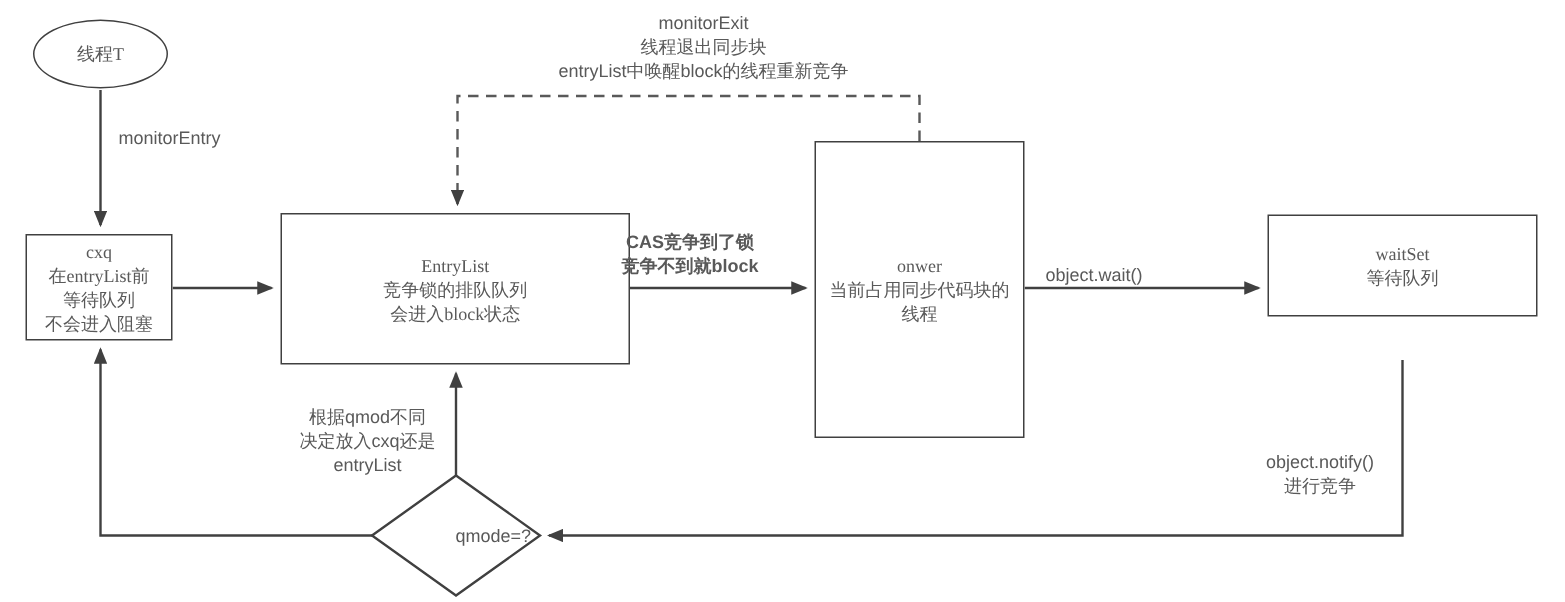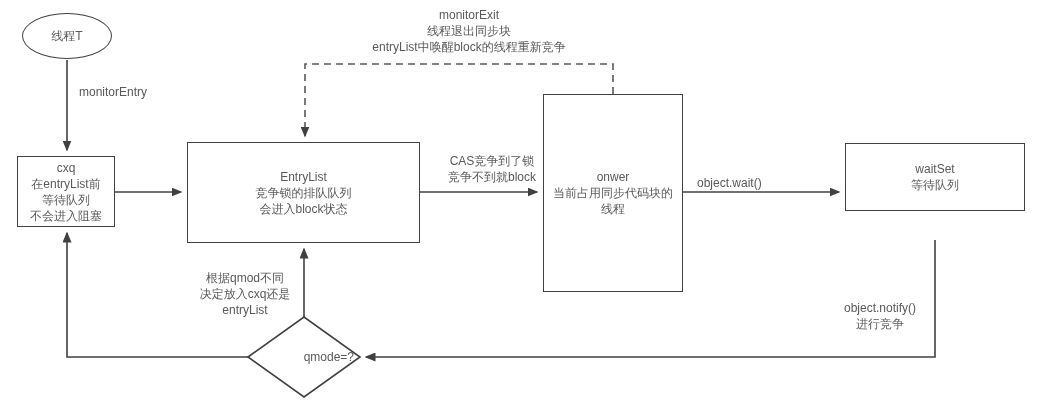--- a/index.html
+++ b/index.html
@@ -22,20 +22,21 @@
   .node {
     position: absolute;
     border: 1.5px solid #404040;
     background: #ffffff;
     display: flex;
     flex-direction: column;
     align-items: center;
     justify-content: center;
     text-align: center;
     box-sizing: border-box;
+    font-family: Liberation Serif, serif;
   }
   .ellipse { border-radius: 50%; }
   .label {
     position: absolute;
     text-align: center;
     white-space: nowrap;
   }
   .label.left { text-align: center; }
   .line-txt { display: block; }
   .diamond-text {
@@ -105,21 +106,21 @@
   <div class="diamond-text" style="left:254px; top:349px; width:100px;">qmode=?</div>
 
   <div class="label left" style="left:79px; top:84px;">monitorEntry</div>
 
   <div class="label" style="left:349px; top:7px; width:240px;">
     <span class="line-txt">monitorExit</span>
     <span class="line-txt">线程退出同步块</span>
     <span class="line-txt">entryList中唤醒block的线程重新竞争</span>
   </div>
 
-  <div class="label" style="left:412px; top:153px; width:160px;">
+  <div class="label" style="left:380px; top:153px; width:160px;font-weight:bold;">
     <span class="line-txt">CAS竞争到了锁</span>
     <span class="line-txt">竞争不到就block</span>
   </div>
 
   <div class="label left" style="left:697px; top:175px;">object.wait()</div>
 
   <div class="label" style="left:800px; top:300px; width:160px;">
     <span class="line-txt">object.notify()</span>
     <span class="line-txt">进行竞争</span>
   </div>

